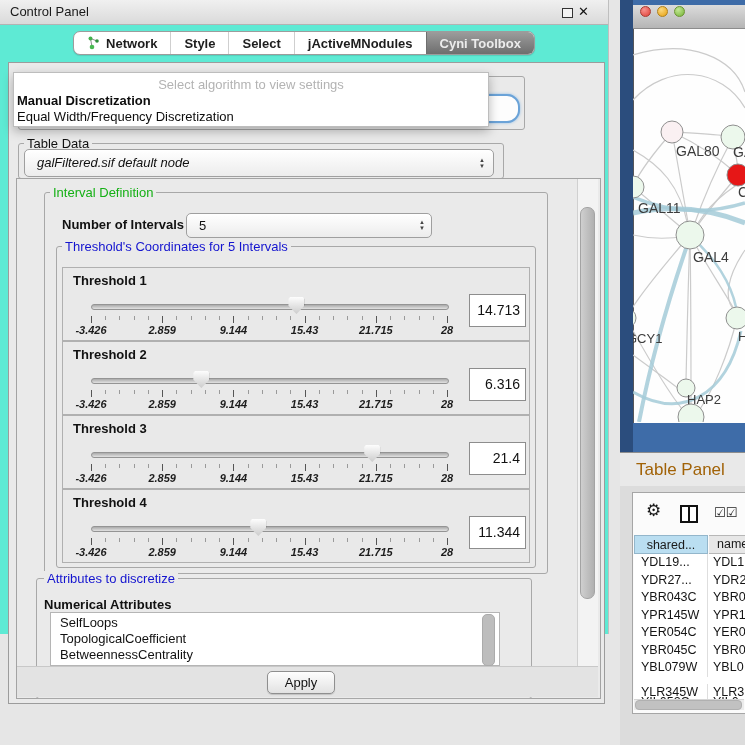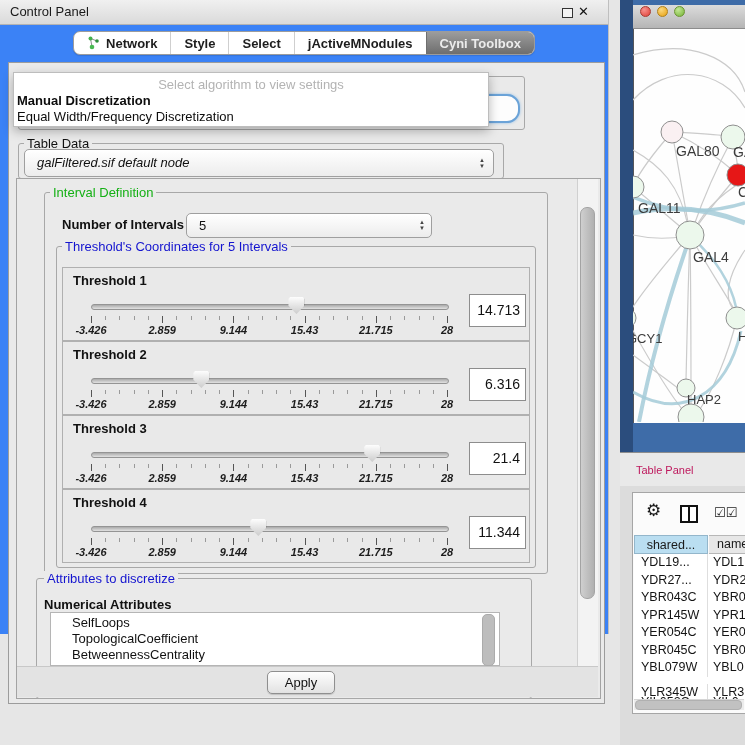--- a/index.html
+++ b/index.html
@@ -1,21 +1,21 @@
 <!DOCTYPE html>
 <html><head>
 <meta charset="utf-8">
 <style>
   html,body{margin:0;padding:0;}
   body{width:745px;height:745px;position:relative;overflow:hidden;
        font-family:"Liberation Sans","DejaVu Sans",sans-serif;background:#e6e6e6;
        -webkit-font-smoothing:antialiased;}
   .abs{position:absolute;}
   
-  #left-panel{left:0;top:0;width:608px;height:634px;background:#3b82f6;border-right:1px solid #bfbfbf;}
+  #left-panel{left:0;top:0;width:608px;height:634px;background:#5eead4;border-right:1px solid #bfbfbf;}
   #titlebar{left:0;top:0;width:608px;height:24px;background:linear-gradient(#f0f0f0,#dadada);border-bottom:1px solid #b3b3b3;}
   #titlebar .ttl{position:absolute;left:10px;top:0;line-height:24px;font-size:13px;color:#1a1a1a;}
   #float-ico{position:absolute;left:562px;top:8px;width:9px;height:8px;border:1.5px solid #333;background:#f4f4f4;}
   #close-ico{position:absolute;left:578px;top:4px;font-size:13px;font-weight:bold;color:#111;line-height:16px;}
   
   .tabrow{left:0;width:608px;display:flex;justify-content:center;}
   #top-tabrow{top:31px;} #bottom-tabrow{top:704px;}
   .pill{display:inline-flex;background:#fff;border:1px solid #9c9c9c;border-radius:7px;overflow:hidden;height:22px;box-shadow:0 1px 1px rgba(0,0,0,.12);}
   .tab{display:flex;align-items:center;padding:0 13px;font-size:13px;font-weight:bold;color:#1d1d1d;border-left:1px solid #cfcfcf;cursor:default;}
   .tab:first-child{border-left:none;}
@@ -50,38 +50,38 @@
      clip-path:polygon(10% 0,90% 0,100% 12%,100% 52%,50% 100%,0 52%,0 12%);filter:drop-shadow(0 0 1px rgba(0,0,0,.6));}
   .thr-ticks{position:absolute;left:28px;top:48px;width:356px;height:8px;}
   .thr-ticks .tick{position:absolute;top:0;width:1px;height:4px;background:#9a9a9a;}
   .thr-ticks .tick.major{height:7px;background:#555;}
   .thr-labs{position:absolute;left:28px;top:56px;width:356px;height:12px;font-style:italic;}
   .thr-labs span{position:absolute;transform:translateX(-50%);font-size:11px;font-weight:bold;color:#1c1c1c;white-space:nowrap;}
   .thr-val{position:absolute;right:3px;top:26px;width:50px;height:31px;background:#fff;border:1px solid #8d8d8d;
      font-size:14px;color:#111;text-align:right;line-height:31px;padding-right:5px;}
   
   #attr-list{left:50px;top:612px;width:450px;height:54px;background:#fff;border:1px solid #b5b5b5;overflow:hidden;padding-top:2px;box-sizing:border-box;}
-  .attr-item{font-size:13px;color:#111;line-height:16px;padding-left:9px;white-space:nowrap;margin-left:12px;}
+  .attr-item{font-size:13px;color:#111;line-height:16px;padding-left:9px;white-space:nowrap;}
   #attr-scroll{left:482px;top:614px;width:11px;height:50px;border-radius:5px;background:#bdbdbd;border:1px solid #ababab;}
   #bottom-band{left:17px;top:666px;width:581px;height:30px;background:#e3e3e3;border-top:1px solid #c8c8c8;}
   #apply-btn{left:267px;top:671px;width:66px;height:21px;border:1px solid #8f8f8f;border-radius:5px;
      background:linear-gradient(#fefefe,#e2e2e2);font-size:13px;color:#111;text-align:center;line-height:21px;box-shadow:0 1px 1px rgba(0,0,0,.15);}
   
   #net-zone{left:620px;top:0;width:125px;height:452px;background:#3e6ca8;}
   #net-strip{left:620px;top:0;width:13px;height:452px;background:#2b4d7d;}
   #mac-win{left:633px;top:5px;width:112px;height:417px;background:#fefefe;border-left:1px solid #55565a;border-top:1px solid #55565a;}
   #mac-titlebar{left:633px;top:5px;width:112px;height:23px;background:linear-gradient(#dcdcdc,#b5b5b5);border-bottom:1px solid #8c8c8c;}
   .light{position:absolute;top:6px;width:11px;height:11px;border-radius:50%;}
   #lt-red{left:640px;background:radial-gradient(circle at 35% 30%,#f7938e,#df3e36);border:1px solid #a83b32;box-sizing:border-box;}
   #lt-yellow{left:657px;background:radial-gradient(circle at 35% 30%,#fbd87e,#e7a111);border:1px solid #b1811a;box-sizing:border-box;}
   #lt-green{left:674px;background:radial-gradient(circle at 35% 30%,#c4e896,#74b336);border:1px solid #6c9433;box-sizing:border-box;}
   #net-svg{left:633px;top:28px;width:112px;height:394px;}
   
   #tp-header{left:620px;top:452px;width:125px;height:34px;background:#e9e9e9;border-top:1px solid #8d8d8d;border-bottom:1px solid #cfcfcf;}
-  #tp-header .ttl{position:absolute;left:16px;top:0;line-height:34px;font-size:11px;color:#be185d;}
+  #tp-header .ttl{position:absolute;left:16px;top:0;line-height:34px;font-size:17px;color:#a16207;}
   #tp-body{left:620px;top:486px;width:125px;height:259px;background:#dcdcdc;}
   #tp-inner{left:632px;top:492px;width:113px;height:220px;background:#fbfbfb;border:1px solid #a6a6a6;border-right:none;}
   #tp-gear{left:646px;top:501px;font-size:17px;color:#1a1a1a;line-height:20px;}
   #tp-colicon{left:680px;top:505px;width:14px;height:14px;border:2px solid #111;background:#fff;}
   #tp-colicon::after{content:"";position:absolute;left:6px;top:0;width:2px;height:14px;background:#111;}
   #tp-checks{left:714px;top:505px;font-size:13px;color:#222;letter-spacing:0px;}
   #tp-head-row{left:633px;top:535px;width:103px;height:19px;}
   #tp-head-row .h1{position:absolute;left:1px;top:0;width:74px;height:19px;background:#badef1;border:1px solid #93b6cb;box-sizing:border-box;
       font-size:12.5px;color:#1a1a1a;text-align:center;line-height:18px;}
   #tp-head-row .h2{position:absolute;left:76px;top:0;width:36px;height:19px;background:#e7e7e7;border-top:1px solid #b7b7b7;border-bottom:1px solid #b7b7b7;box-sizing:border-box;

